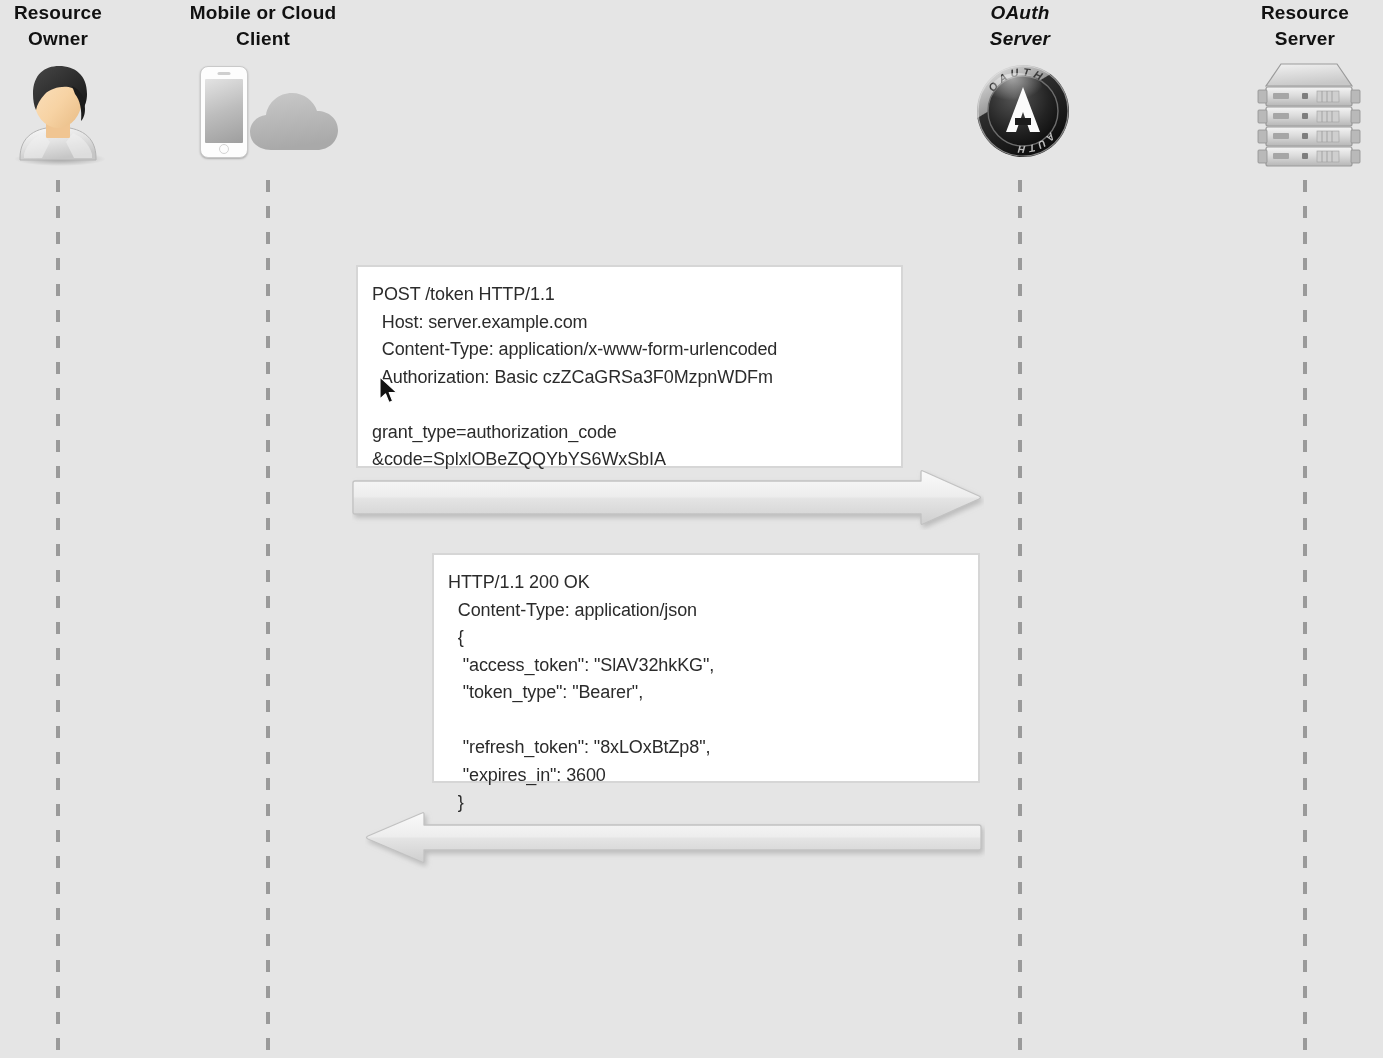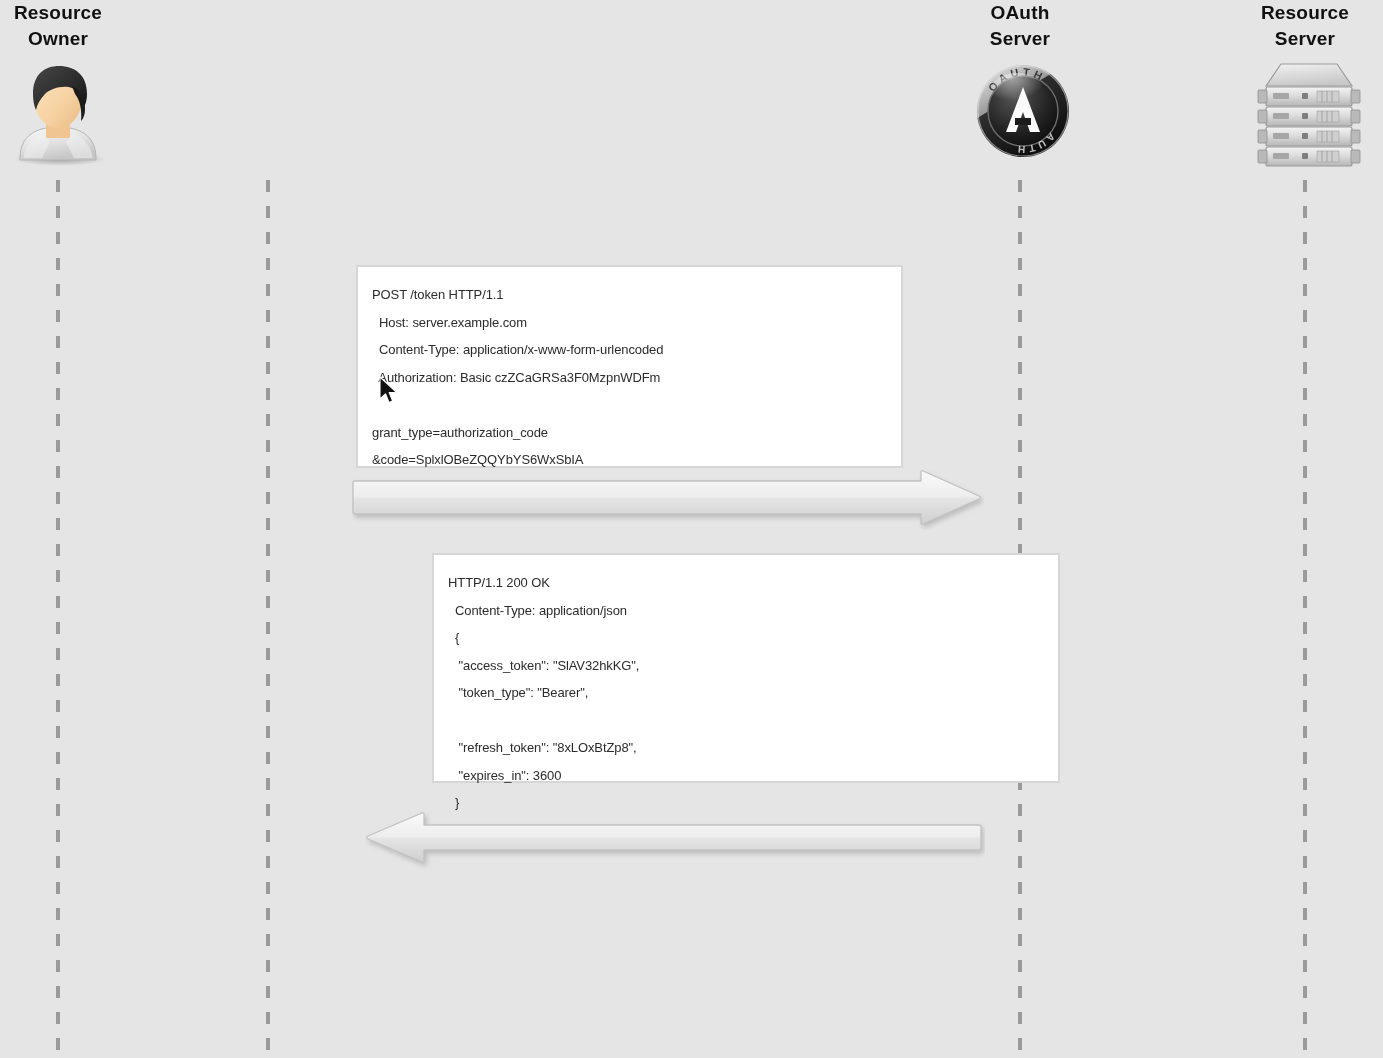--- a/index.html
+++ b/index.html
@@ -58,21 +58,21 @@
   .msg-box {
     position: absolute;
     background: #ffffff;
     border: 2px solid #d6d6d6;
     box-sizing: border-box;
   }
   .msg-text {
     margin: 0;
     padding: 14px 16px 12px 14px;
     font-family: "Liberation Sans", sans-serif;
-    font-size: 13px;
+    font-size: 18px;
     line-height: 27.5px;
     color: #2b2b2b;
     white-space: pre;
     letter-spacing: -0.1px;
   }
 
   
   .arrow-wrap {
     position: absolute;
   }
@@ -172,22 +172,42 @@
         <path d="M44 66 L68 66 L68 80 L44 80 Z" fill="#f0c592"></path>
         <ellipse cx="56" cy="41" rx="24" ry="29" fill="url(#skin)"></ellipse>
         <path d="M31 36 C31 16 43 8 57 8 C73 8 85 17 85 36 C85 43 83 48 81 50 C81 40 77 33 70 30 C62 27 49 30 43 36 C38 41 35 47 34 52 C32 48 31 42 31 36 Z" fill="url(#hair)"></path>
         <path d="M70 28 C79 32 83 40 83 51 C83 57 81 61 79 63 C80 52 78 42 73 36 Z" fill="#1c1c1c"></path>
         <path d="M22 96 C25 86 32 79 41 75 L48 84 L40 100 L22 100 Z" fill="#f0f0f0" opacity="0.55"></path>
         <path d="M90 96 C87 86 80 79 71 75 L64 84 L72 100 L90 100 Z" fill="#f0f0f0" opacity="0.55"></path>
       </svg>
     </div>
   </div>
 
-
-  <div class="actor" style="left:920px;">
+  <div class="actor" style="left:163px;">
+    <div class="actor-label">Mobile or Cloud
+Client</div>
+    <div class="actor-art">
+      <div class="phone" style="left:37px; top:8px;">
+        <div class="phone-speaker"></div>
+        <div class="phone-screen"></div>
+        <div class="phone-home"></div>
+      </div>
+      <svg class="cloud" style="left:86px; top:32px;" width="92" height="66" viewBox="0 0 92 66">
+        <defs>
+          <linearGradient id="cloudg" x1="0" y1="0" x2="0.2" y2="1">
+            <stop offset="0%" stop-color="#c9c9c9"></stop>
+            <stop offset="100%" stop-color="#a9a9a9"></stop>
+          </linearGradient>
+        </defs>
+        <path d="M22 60 C9 60 1 52 1 42 C1 33 8 26 17 25 C19 12 30 3 43 3 C55 3 65 11 68 21 C80 21 89 29 89 40 C89 51 80 60 68 60 Z" fill="url(#cloudg)"></path>
+      </svg>
+    </div>
+  </div>
+
+  <div class="actor" style="left:920px;font-style:italic;">
     <div class="actor-label">OAuth
 Server</div>
     <div class="actor-art">
       <svg class="oauth-badge" style="left:53px; top:2px;" width="100" height="102" viewBox="0 0 100 102">
         <defs>
           <linearGradient id="ringg" x1="0" y1="0" x2="0.6" y2="1">
             <stop offset="0%" stop-color="#f4f4f4"></stop>
             <stop offset="42%" stop-color="#9a9a9a"></stop>
             <stop offset="43%" stop-color="#2e2e2e"></stop>
             <stop offset="100%" stop-color="#0d0d0d"></stop>
@@ -306,21 +326,21 @@
           <stop offset="100%" stop-color="#cfcfcf"></stop>
         </linearGradient>
         <filter id="arsh" x="-10%" y="-20%" width="130%" height="160%">
           <feDropShadow dx="2" dy="3" stdDeviation="2.4" flood-color="#9a9a9a" flood-opacity="0.55"></feDropShadow>
         </filter>
       </defs>
       <path filter="url(#arsh)" d="M3 11 L569 11 L569 2 Q569 0 571 1 L627 26 Q630 27.5 627 29 L571 54 Q569 55 569 53 L569 44 L3 44 Q1 44 1 42 L1 13 Q1 11 3 11 Z" fill="url(#arrg)" stroke="#c2c2c2" stroke-width="1.3" stroke-linejoin="round"></path>
     </svg>
   </div>
 
-  <div class="msg-box" style="left:432px; top:553px; width:628px; height:230px;">
+  <div class="msg-box" style="left:432px; top:553px; width:548px; height:230px;">
     <pre class="msg-text">HTTP/1.1 200 OK
   Content-Type: application/json
   {
    "access_token": "SlAV32hkKG",
    "token_type": "Bearer",
 
    "refresh_token": "8xLOxBtZp8",
    "expires_in": 3600
   }</pre>
   </div>

